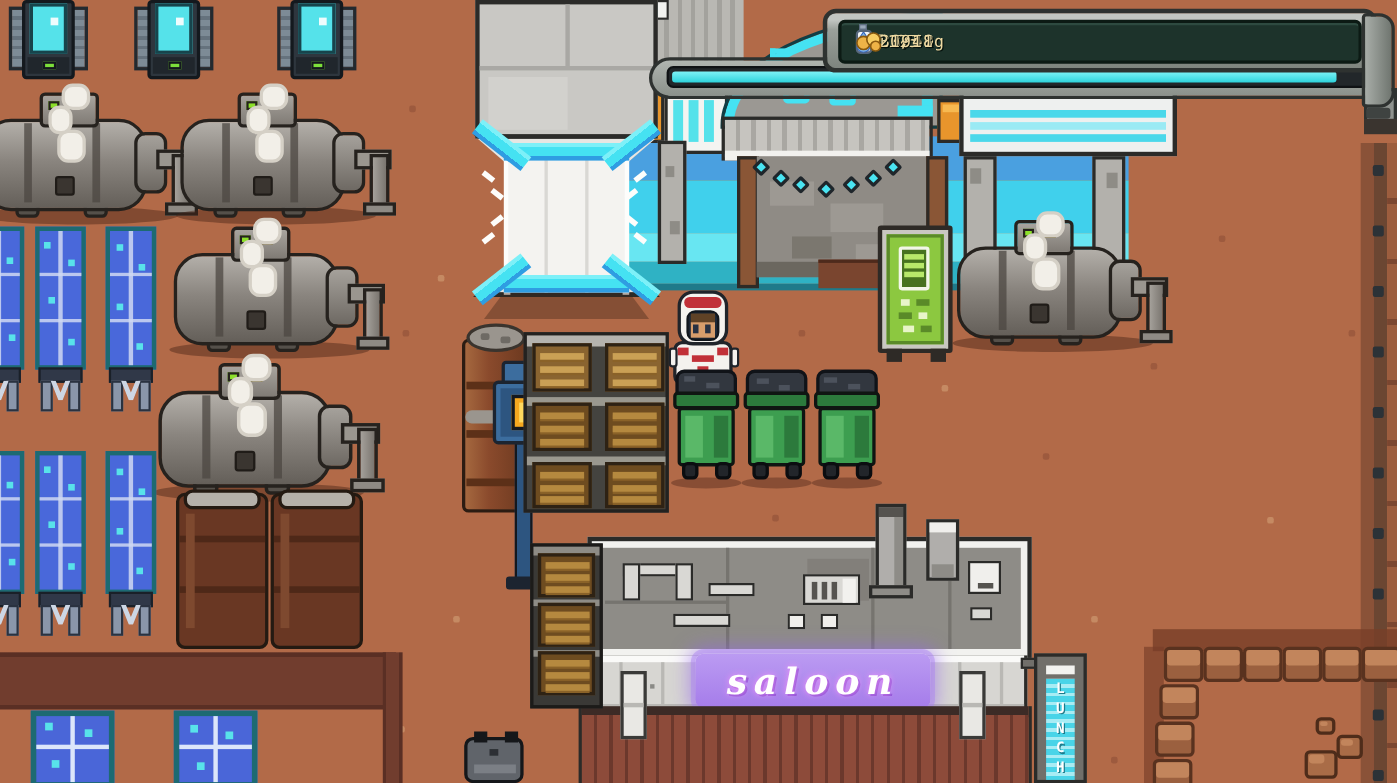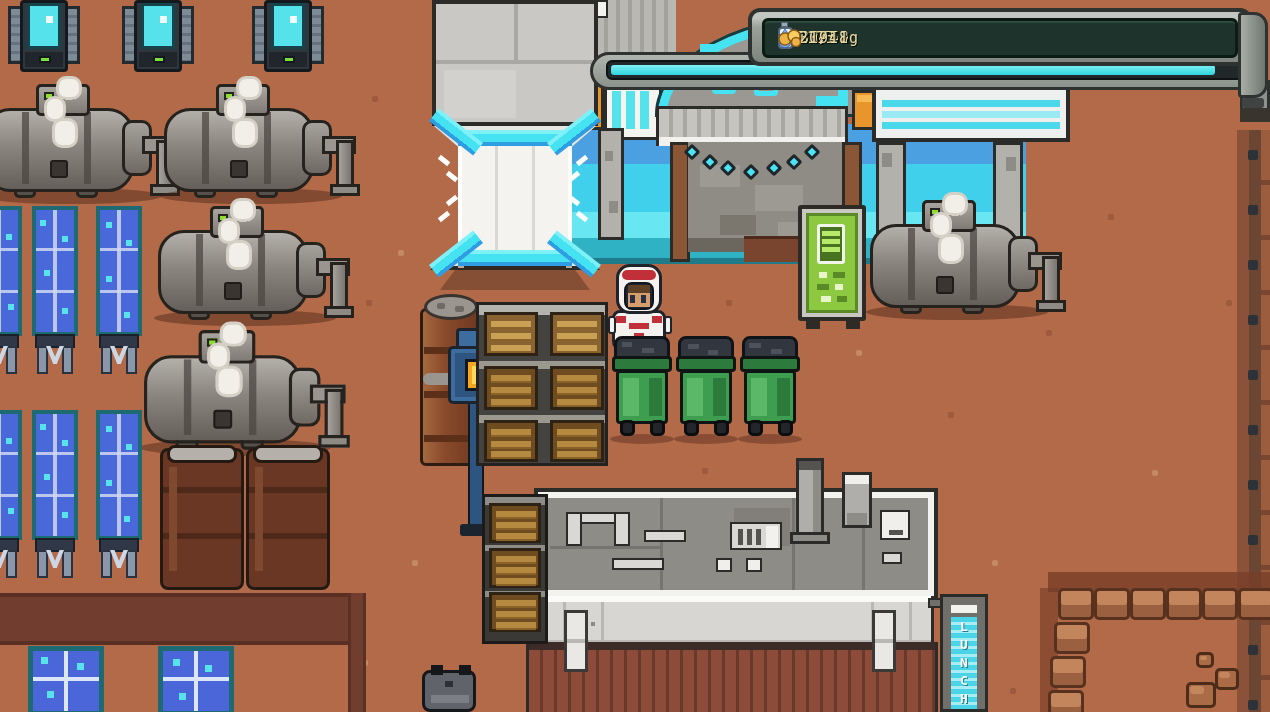--- a/index.html
+++ b/index.html
@@ -683,20 +683,23 @@
   </div>
   <div style="left:538px;top:596px;width:396px;height:50px;background:#d7d6d2;border-left:3px solid #2b2b29;border-right:3px solid #2b2b29">
     <div style="left:0;top:0;width:390px;height:6px;background:#fafaf8"></div>
     <div style="left:0;top:44px;width:390px;height:6px;background:#b9b8b4"></div>
     <div style="left:22px;top:6px;width:3px;height:38px;background:#b9b8b4"></div>
     <div style="left:60px;top:6px;width:3px;height:38px;background:#b9b8b4"></div>
     <div style="left:330px;top:6px;width:3px;height:38px;background:#b9b8b4"></div>
     <div style="left:368px;top:6px;width:3px;height:38px;background:#b9b8b4"></div>
     <div style="left:32px;top:14px;width:4px;height:4px;background:#8a8a86"></div>
     <div style="left:50px;top:26px;width:4px;height:4px;background:#8a8a86"></div>
+  </div>
+  <div style="left:632px;top:594px;width:214px;height:50px;background:linear-gradient(180deg,#bb9bf2,#a57cea);border-radius:8px;box-shadow:0 0 0 4px rgba(170,130,240,.45),0 0 16px 6px rgba(150,100,240,.55);display:flex;align-items:center;justify-content:center">
+    <span style="position:static;font-family:'DejaVu Serif',serif;font-style:italic;font-weight:bold;font-size:33px;letter-spacing:6px;color:#ffffff;text-shadow:0 0 6px #f090f8,2px 2px 0 rgba(138,74,208,.8)">saloon</span>
   </div>
   <div style="left:526px;top:642px;width:412px;height:70px;border-left:3px solid #2b2b29;border-right:3px solid #2b2b29">
     <div style="left:0;top:0;width:406px;height:10px;background:#3c2b26"></div>
     <div style="left:0;top:8px;width:406px;height:62px;background:repeating-linear-gradient(90deg,#8d4b3a 0 11px,#6b382c 11px 14px)"></div>
   </div>
   <div style="left:564px;top:610px;width:24px;height:62px;background:#e9e8e4;border:3px solid #3a3a38">
     <div style="left:0;top:26px;width:18px;height:4px;background:#b9b8b4"></div>
   </div>
   <div style="left:872px;top:610px;width:24px;height:62px;background:#e9e8e4;border:3px solid #3a3a38">
     <div style="left:0;top:26px;width:18px;height:4px;background:#b9b8b4"></div>

